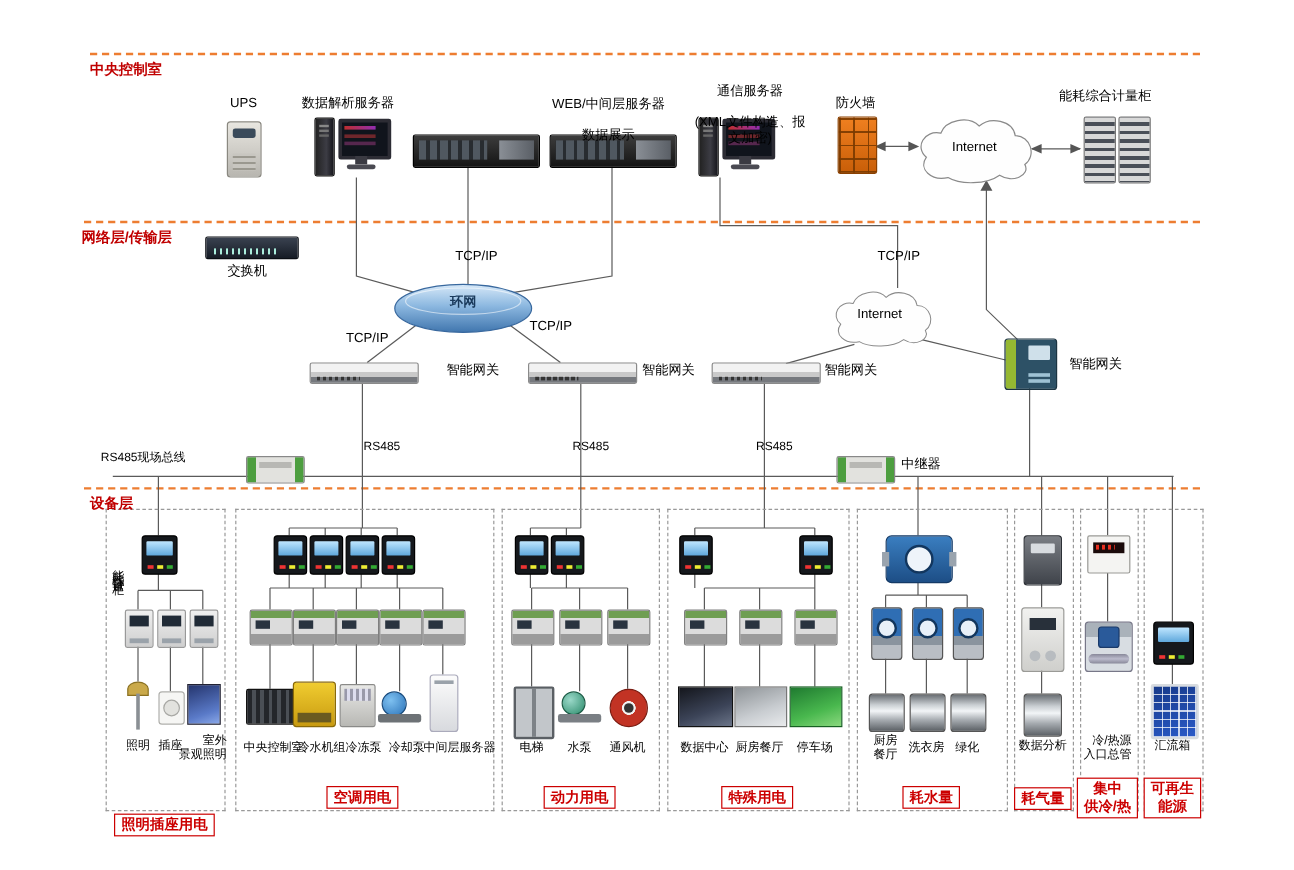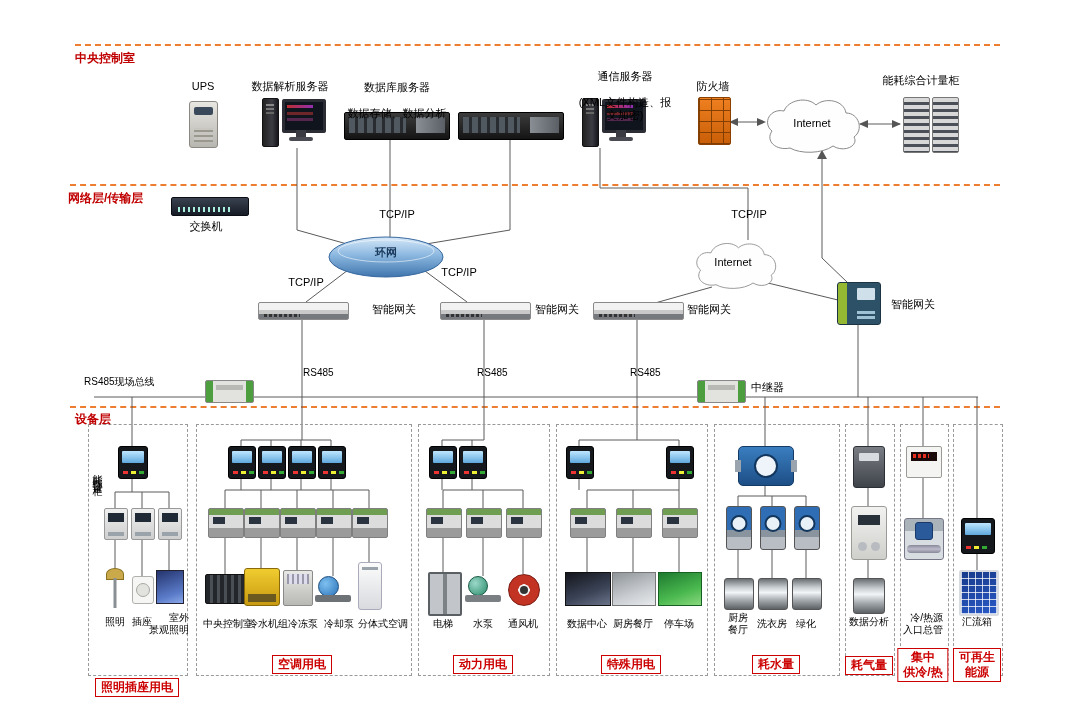--- a/index.html
+++ b/index.html
@@ -176,23 +176,23 @@
   <div class="sep" style="left:75px;top:44px;width:925px"></div>
   <div class="sep" style="left:70px;top:184px;width:930px"></div>
   <div class="sep" style="left:70px;top:406px;width:930px"></div>
 
   <div class="layer-label" style="left:75px;top:50px">中央控制室</div>
   <div class="layer-label" style="left:68px;top:190px">网络层/传输层</div>
   <div class="layer-label" style="left:75px;top:411px">设备层</div>
 
   <div class="clbl" style="left:203px;top:80px">UPS</div>
   <div class="clbl" style="left:290px;top:80px">数据解析服务器</div>
-  <div class="clbl" style="left:397px;top:68px">
-    <div>数据库服务器</div>
-    <div>数据存储、数据分析</div>
+  <div class="clbl" style="left:507px;top:68px">
+    <div>WEB/中间层服务器</div>
+    <div>数据展示</div>
   </div>
   <div class="clbl" style="left:625px;top:57px">
     <div>通信服务器</div>
     <div>(XML文件构造、报
 文加密)</div>
   </div>
   <div class="clbl" style="left:713px;top:80px">防火墙</div>
   <div class="clbl" style="left:812px;top:117px">Internet</div>
   <div class="clbl" style="left:921px;top:74px">能耗综合计量柜</div>
 
@@ -276,21 +276,21 @@
   <div class="icon i-ddc" style="left:316px;top:508px;width:34px;height:28px"></div>
   <div class="icon i-ddc" style="left:352px;top:508px;width:34px;height:28px"></div>
   <div class="icon i-fancoil" style="left:205px;top:574px;width:40px;height:28px"></div>
   <div class="icon i-chiller" style="left:244px;top:568px;width:34px;height:36px"></div>
   <div class="icon i-tower" style="left:283px;top:570px;width:28px;height:34px"></div>
   <div class="icon i-pump" style="left:315px;top:576px;width:36px;height:26px"></div>
   <div class="icon i-ac" style="left:358px;top:562px;width:22px;height:46px"></div>
   <div class="ilbl" style="left:228px;top:618px">中央控制室</div>
   <div class="ilbl" style="left:283px;top:618px">冷水机组冷冻泵</div>
   <div class="ilbl" style="left:339px;top:618px">冷却泵</div>
-  <div class="ilbl" style="left:383px;top:618px">分体式空调</div>
+  <div class="ilbl" style="left:383px;top:618px">中间层服务器</div>
   <div class="tag" style="left:302px;top:655px">空调用电</div>
 
   <div class="icon i-meter" style="left:429px;top:446px;width:26px;height:31px"></div>
   <div class="icon i-meter" style="left:459px;top:446px;width:26px;height:31px"></div>
   <div class="icon i-ddc" style="left:426px;top:508px;width:34px;height:28px"></div>
   <div class="icon i-ddc" style="left:466px;top:508px;width:34px;height:28px"></div>
   <div class="icon i-ddc" style="left:506px;top:508px;width:34px;height:28px"></div>
   <div class="icon i-elev" style="left:428px;top:572px;width:30px;height:40px"></div>
   <div class="icon i-pump2" style="left:465px;top:576px;width:36px;height:26px"></div>
   <div class="icon i-fan" style="left:508px;top:574px;width:30px;height:30px"></div>

